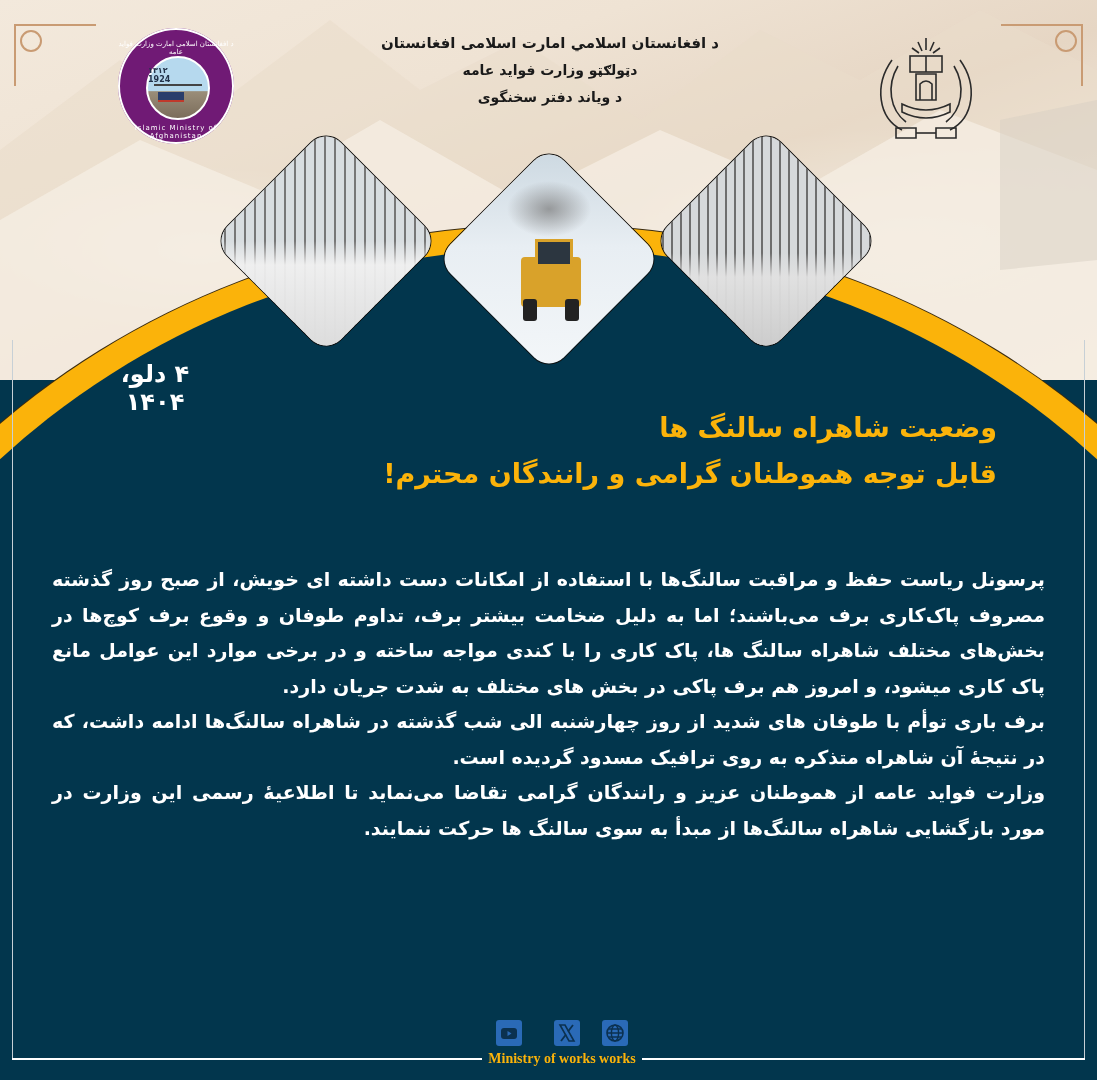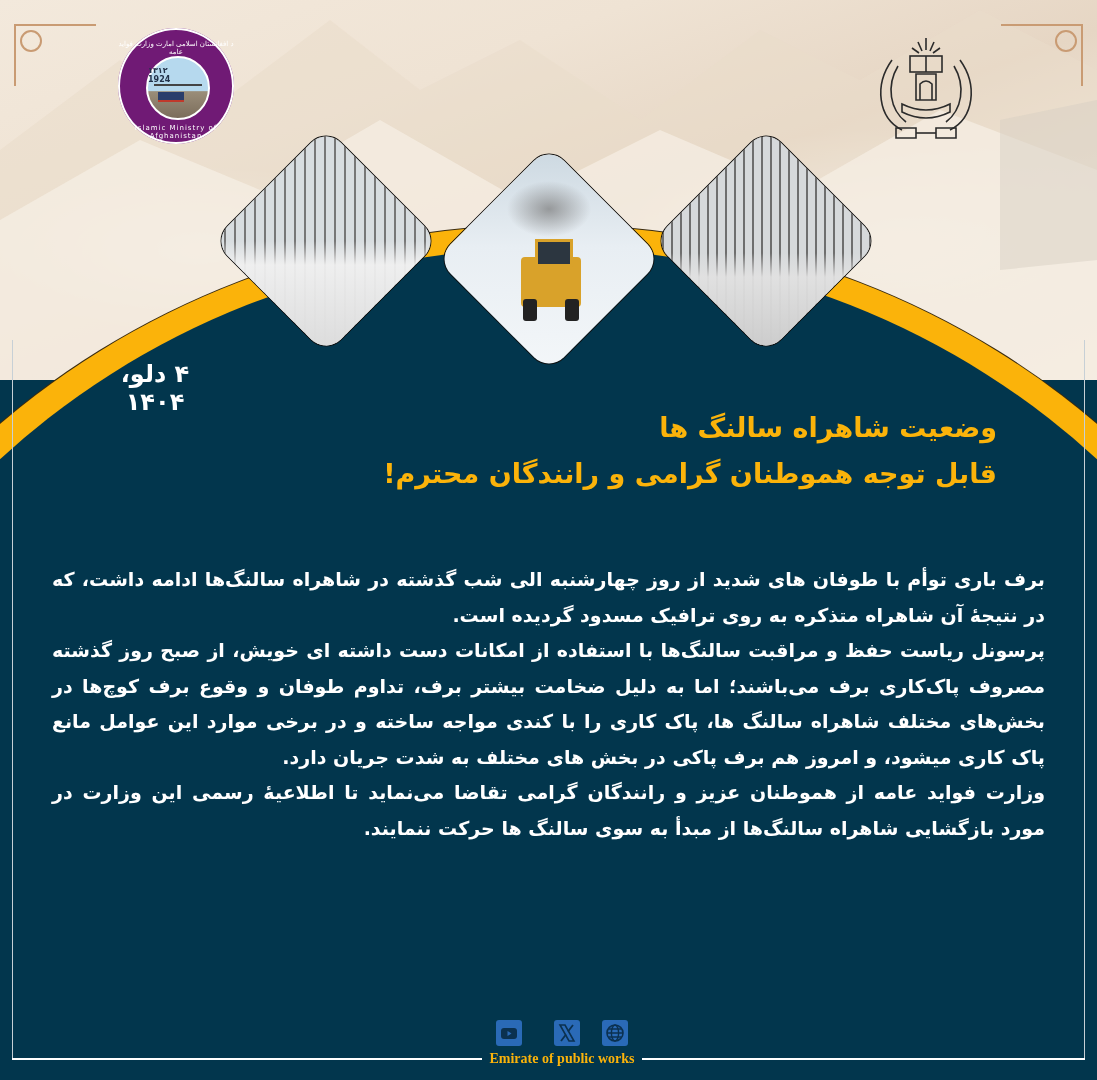--- a/index.html
+++ b/index.html
@@ -107,20 +107,25 @@
       <div class="year">
         <div>۱۳۱۲</div>
         <div>1924</div>
       </div>
       <div class="bridge"></div>
       <div class="train"></div>
     </div>
     <div class="ring-text">Islamic Ministry of Afghanistan</div>
   </div>
 
+  <div class="header-text">
+    <div class="l1">د افغانستان اسلامي امارت اسلامی افغانستان</div>
+    <div class="l2">دټولګټو وزارت فواید عامه</div>
+    <div class="l3">د ویاند دفتر سخنگوی</div>
+  </div>
 
   <svg class="emblem" viewBox="0 0 108 112">
     <g fill="none" stroke="#2b2b2b" stroke-width="1.6">
       <path d="M20 30 C2 55 6 88 30 100"></path>
       <path d="M88 30 C106 55 102 88 78 100"></path>
       <path d="M26 36 C14 56 18 80 34 92"></path>
       <path d="M82 36 C94 56 90 80 74 92"></path>
       <rect x="38" y="26" width="32" height="16"></rect>
       <path d="M54 26 L54 42"></path>
       <path d="M44 44 L64 44 L64 70 L44 70 Z"></path>
@@ -150,22 +155,22 @@
   </div>
 
   <div class="date">۴ دلو، ۱۴۰۴</div>
 
   <div class="title">
     <div class="t1">وضعیت شاهراه سالنگ ها</div>
     <div class="t2">قابل توجه هموطنان گرامی و رانندگان محترم!</div>
   </div>
 
   <div class="body-text">
+    <p>پرسونل ریاست حفظ و مراقبت سالنگ‌ها با استفاده از امکانات دست داشته ای خویش، از صبح روز گذشته مصروف پاک‌کاری برف می‌باشند؛ اما به دلیل ضخامت بیشتر برف، تداوم طوفان و وقوع برف کوچ‌ها در بخش‌های مختلف شاهراه سالنگ ها، پاک کاری را با کندی مواجه ساخته و در برخی موارد این عوامل مانع پاک کاری میشود، و امروز هم برف پاکی در بخش های مختلف به شدت جریان دارد.</p>
     <p>برف باری توأم با طوفان های شدید از روز چهارشنبه الی شب گذشته در شاهراه سالنگ‌ها ادامه داشت، که در نتیجۀ آن شاهراه متذکره به روی ترافیک مسدود گردیده است.</p>
-    <p>پرسونل ریاست حفظ و مراقبت سالنگ‌ها با استفاده از امکانات دست داشته ای خویش، از صبح روز گذشته مصروف پاک‌کاری برف می‌باشند؛ اما به دلیل ضخامت بیشتر برف، تداوم طوفان و وقوع برف کوچ‌ها در بخش‌های مختلف شاهراه سالنگ ها، پاک کاری را با کندی مواجه ساخته و در برخی موارد این عوامل مانع پاک کاری میشود، و امروز هم برف پاکی در بخش های مختلف به شدت جریان دارد.</p>
     <p>وزارت فواید عامه از هموطنان عزیز و رانندگان گرامی تقاضا می‌نماید تا اطلاعیۀ رسمی این وزارت در مورد بازگشایی شاهراه سالنگ‌ها از مبدأ به سوی سالنگ ها حرکت ننمایند.</p>
   </div>
 
   <div class="footer-line"></div>
   <div class="socials">
     <div class="soc" style="left:0;">
       <svg width="20" height="20" viewBox="0 0 20 20">
         <rect x="2" y="5" width="16" height="11" rx="3" fill="#0b3150"></rect>
         <path d="M8.5 8 L12.5 10.5 L8.5 13 Z" fill="#2a6ab7"></path>
       </svg>
@@ -178,15 +183,15 @@
     </div>
     <div class="soc" style="left:106px;">
       <svg width="20" height="20" viewBox="0 0 20 20">
         <circle cx="10" cy="10" r="8" fill="none" stroke="#0b3150" stroke-width="1.6"></circle>
         <ellipse cx="10" cy="10" rx="3.6" ry="8" fill="none" stroke="#0b3150" stroke-width="1.4"></ellipse>
         <path d="M2 10 L18 10 M3.5 6 L16.5 6 M3.5 14 L16.5 14" stroke="#0b3150" stroke-width="1.3"></path>
       </svg>
     </div>
   </div>
   <div class="footer-label-bg"></div>
-  <div class="footer-label">Emirate of public works</div>
+  <div class="footer-label">Ministry of works works</div>
 
 </div>
 
 </body></html>

